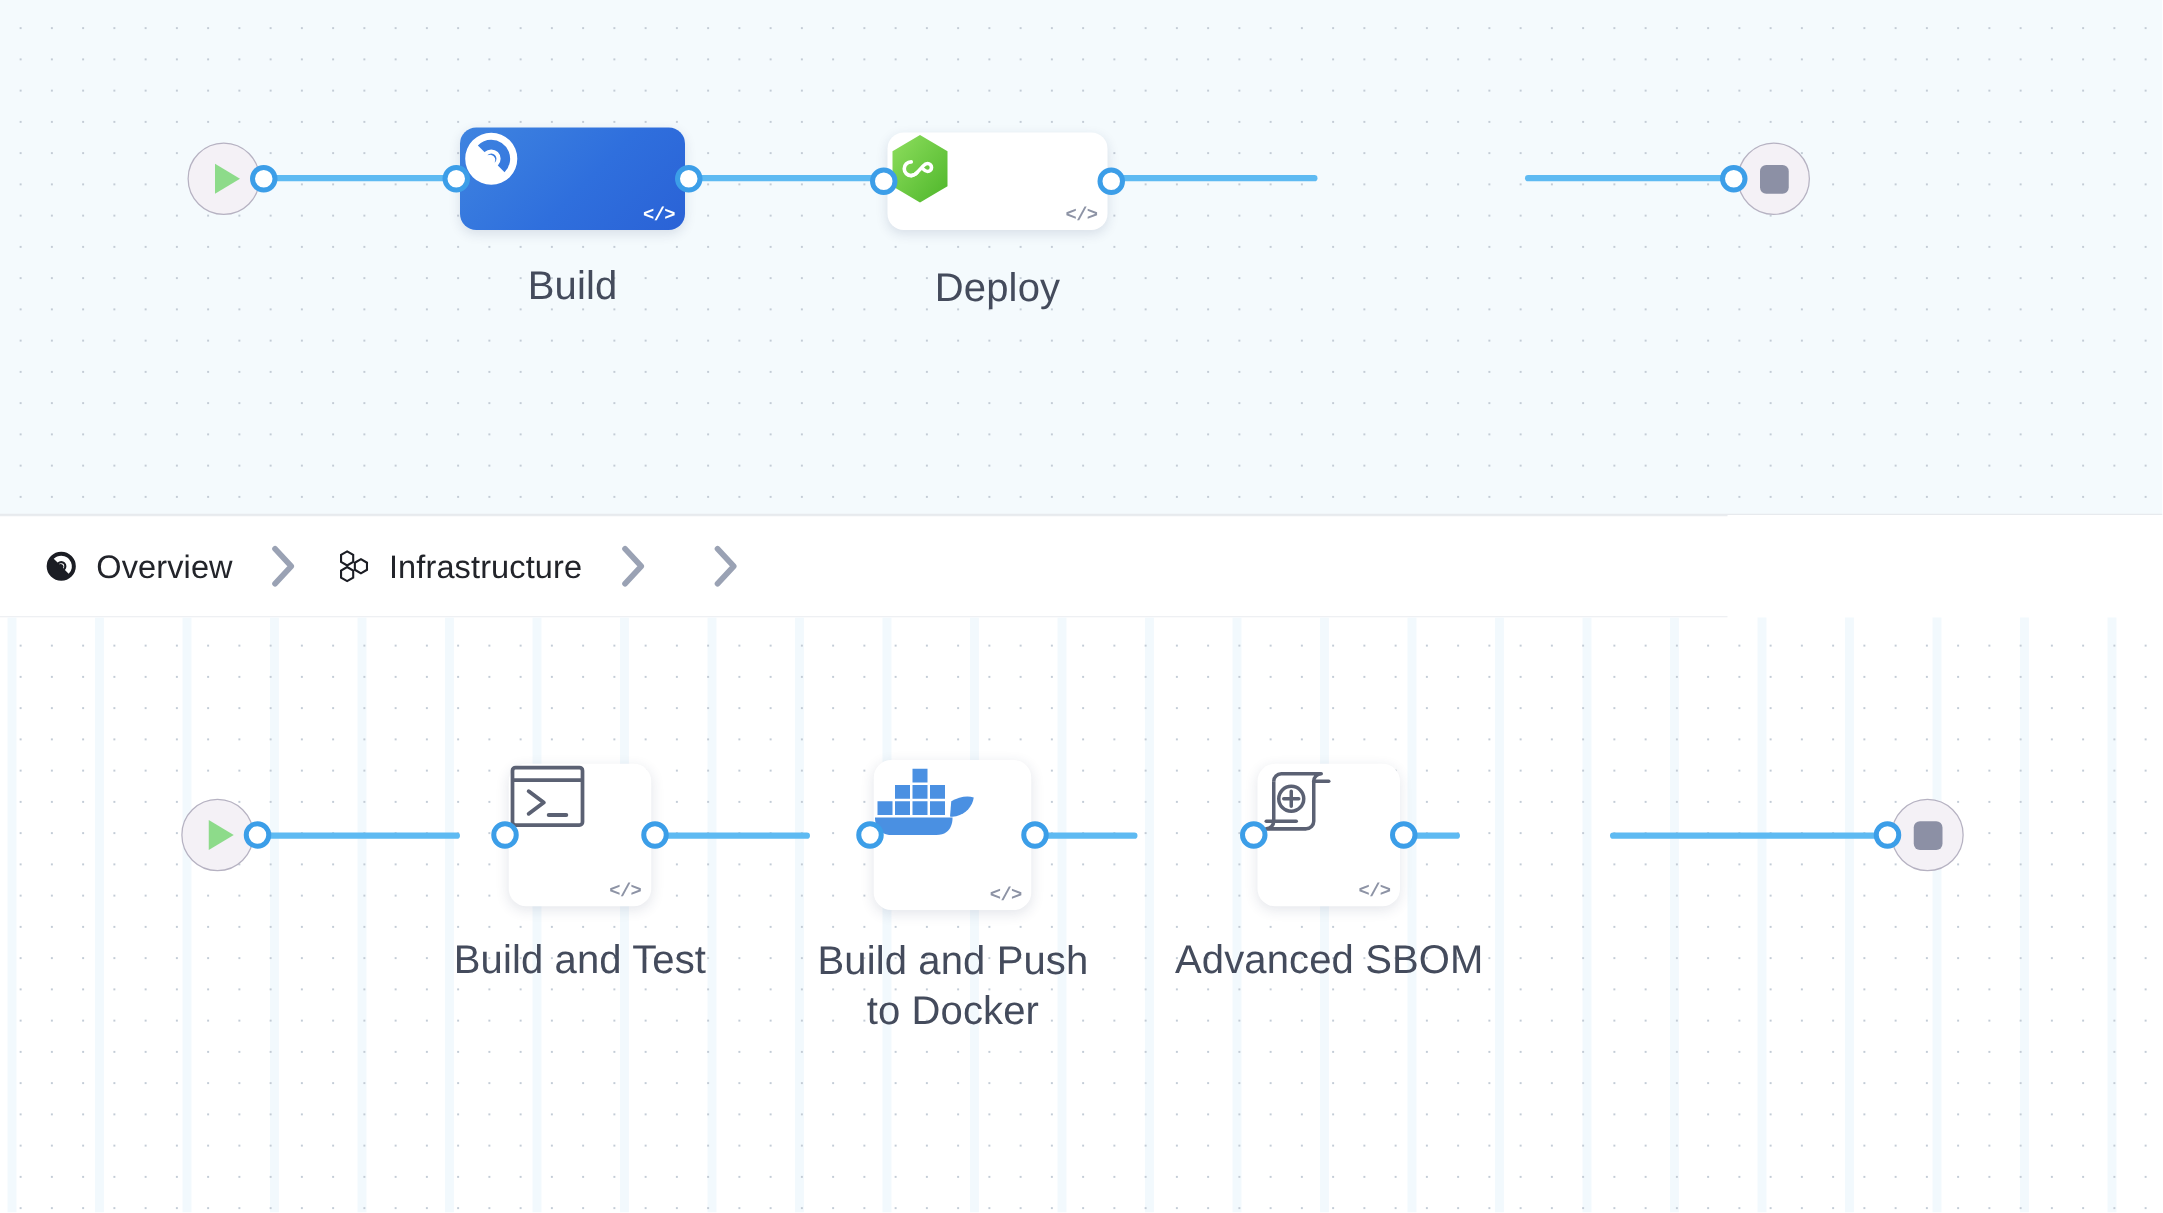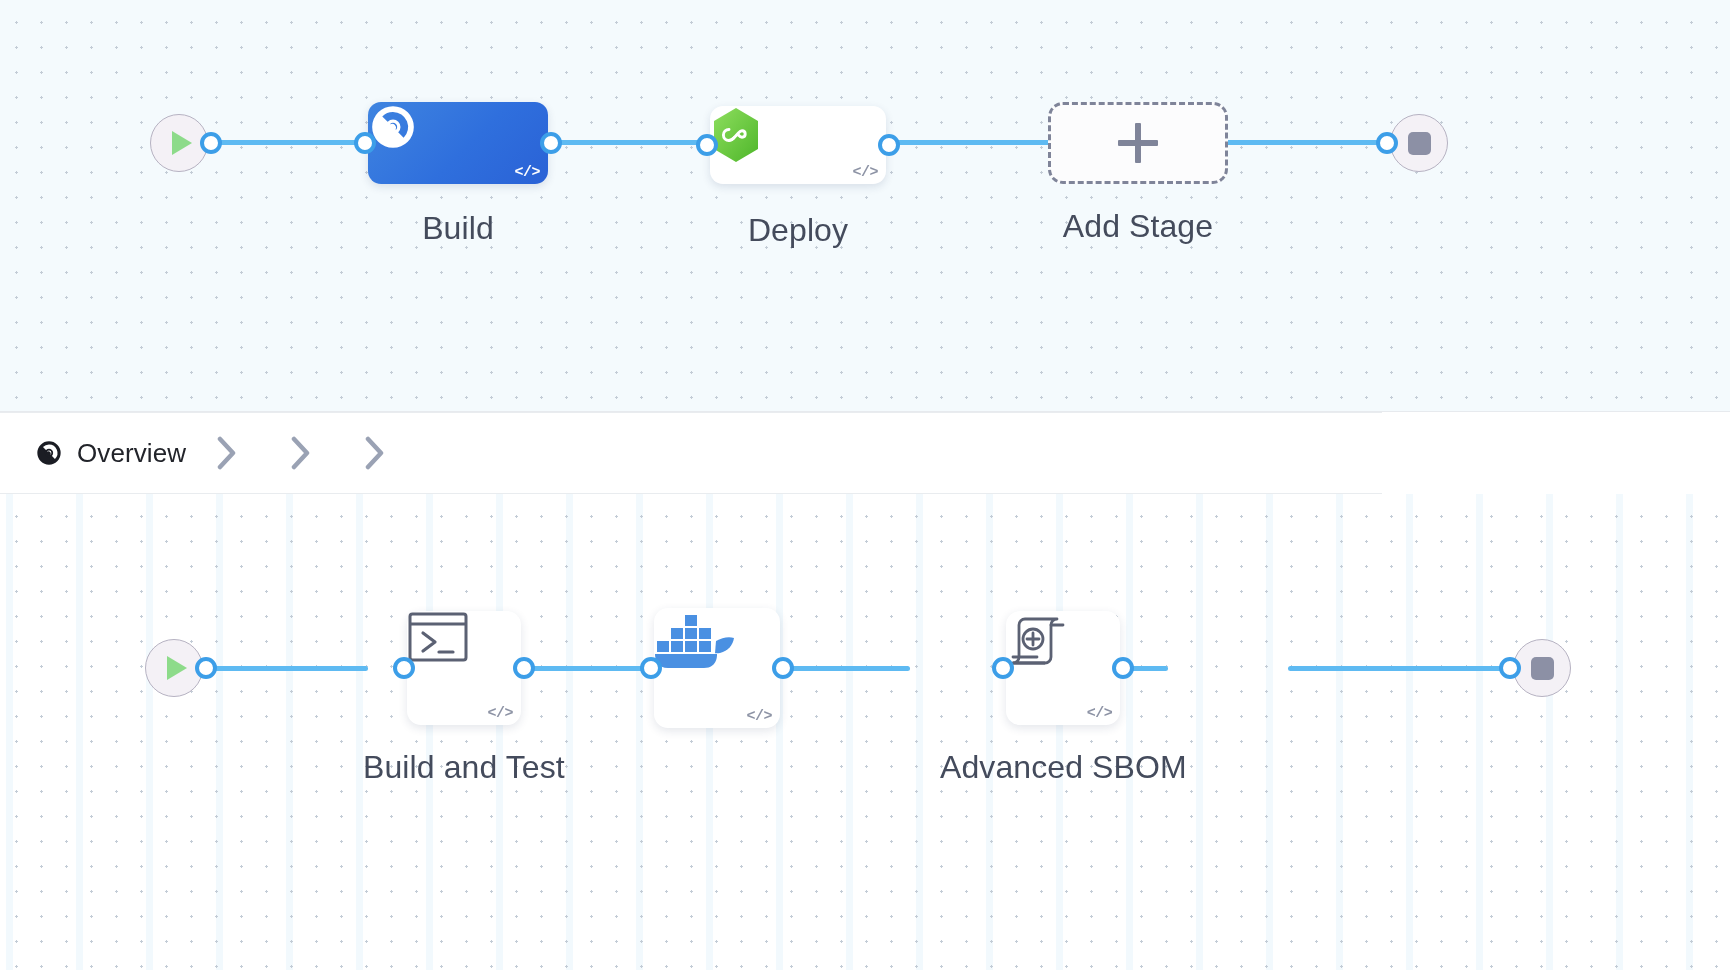--- a/index.html
+++ b/index.html
@@ -289,28 +289,20 @@
             <path d="M19 34.5c2 0 3.4-1.1 4.8-2.6" fill="none" stroke="#ffffff" stroke-width="2.9" stroke-linecap="round"></path>
           </svg>
           <div class="code-badge">&lt;/&gt;</div>
         </div>
         <div class="port" style="left:-14px; top:28px;"></div>
         <div class="port" style="right:-14px; top:28px;"></div>
       </div>
       <div class="node-label" style="margin-top:26px;">Deploy</div>
     </div>
 
-    <div class="node" style="left:1048px; top:102px;">
-      <div class="node-box">
-        <div class="add-card stage">
-          <div class="plus"></div>
-        </div>
-      </div>
-      <div class="node-label" style="margin-top:22px;">Add Stage</div>
-    </div>
 
     <div class="node" style="left:1390px; top:114px;">
       <div class="node-box">
         <div class="term-node">
           <div class="stop-sq"></div>
         </div>
         <div class="port" style="left:-14px; top:18px;"></div>
       </div>
     </div>
   </div>
@@ -328,20 +320,31 @@
       <span class="tab-label">Overview</span>
 
     </div>
 
     <div class="tab-sep">
       <svg width="22" height="34" viewBox="0 0 22 34">
           <path d="M4 3 L17 17 L4 31" fill="none" stroke="#9aa2b4" stroke-width="4.5" stroke-linecap="round" stroke-linejoin="round"></path>
         </svg>
     </div>
 
+    <div class="tab">
+      <span class="tab-icon">
+        <svg width="30" height="30" viewBox="0 0 34 34">
+          <path d="M11 3.5 L16.5 6.7 L16.5 13.1 L11 16.3 L5.5 13.1 L5.5 6.7 Z" fill="none" stroke="#1b1d24" stroke-width="1.9"></path>
+          <path d="M11 17.7 L16.5 20.9 L16.5 27.3 L11 30.5 L5.5 27.3 L5.5 20.9 Z" fill="none" stroke="#1b1d24" stroke-width="1.9"></path>
+          <path d="M23.5 10.6 L29 13.8 L29 20.2 L23.5 23.4 L18 20.2 L18 13.8 Z" fill="none" stroke="#1b1d24" stroke-width="1.9"></path>
+        </svg>
+      </span>
+      <span class="tab-label">Infrastructure</span>
+
+    </div>
 
     <div class="tab-sep">
       <svg width="22" height="34" viewBox="0 0 22 34">
           <path d="M4 3 L17 17 L4 31" fill="none" stroke="#9aa2b4" stroke-width="4.5" stroke-linecap="round" stroke-linejoin="round"></path>
         </svg>
     </div>
 
 
     <div class="tab-sep">
       <svg width="22" height="34" viewBox="0 0 22 34">
@@ -400,20 +403,22 @@
               <rect x="45" y="33" width="12" height="11"></rect>
             </g>
             <path d="M1 46 h62 c0 0 1 14 -13 14 h-36 c-10 0 -13 -8 -13 -14z" fill="#4a90e2"></path>
             <path d="M62 33 c6 -3 12 -5 18 -3 -1 7 -6 13 -14 15 -2 .5 -4 .4 -5 .2z" fill="#4a90e2"></path>
           </svg>
           <div class="code-badge">&lt;/&gt;</div>
         </div>
         <div class="port" style="left:-14px; top:49px;"></div>
         <div class="port" style="right:-14px; top:49px;"></div>
       </div>
+      <div class="node-label" style="margin-top:20px;">Build and Push
+to Docker</div>
     </div>
 
     <div class="node" style="left:940px; top:117px;">
       <div class="node-box">
         <div class="step-card">
           <svg width="66" height="62" viewBox="0 0 66 62">
             <path d="M13 14 a6 6 0 0 1 6 -6 h32 a6 6 0 0 0 -6 6 v32 a6 6 0 0 1 -6 6 h-32" fill="none" stroke="#5b6173" stroke-width="2.8" stroke-linejoin="round"></path>
             <path d="M13 14 v32 a6 6 0 0 1 -6 6 h32" fill="none" stroke="#5b6173" stroke-width="2.8" stroke-linejoin="round"></path>
             <path d="M45 14 h12" fill="none" stroke="#5b6173" stroke-width="2.8" stroke-linecap="round"></path>
             <path d="M7 46 h24" fill="none" stroke="#5b6173" stroke-width="2.8" stroke-linecap="round"></path>

